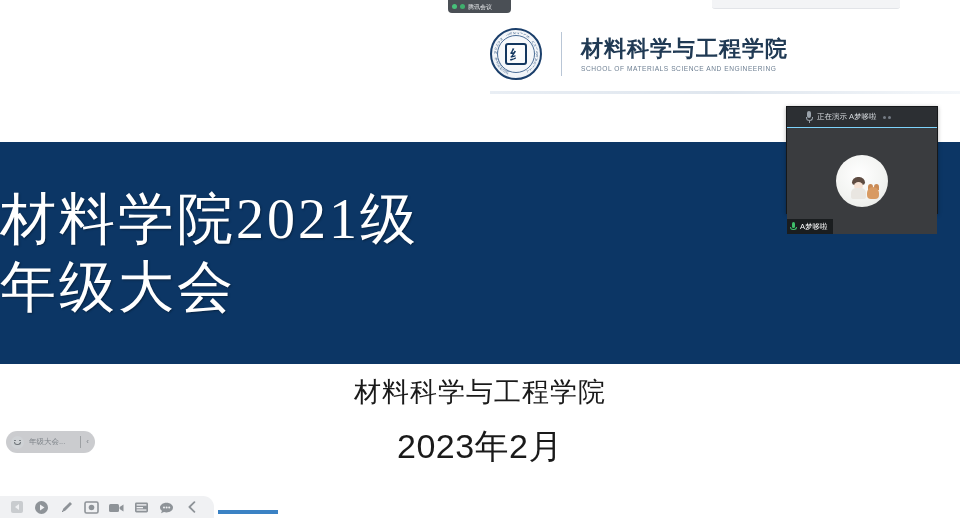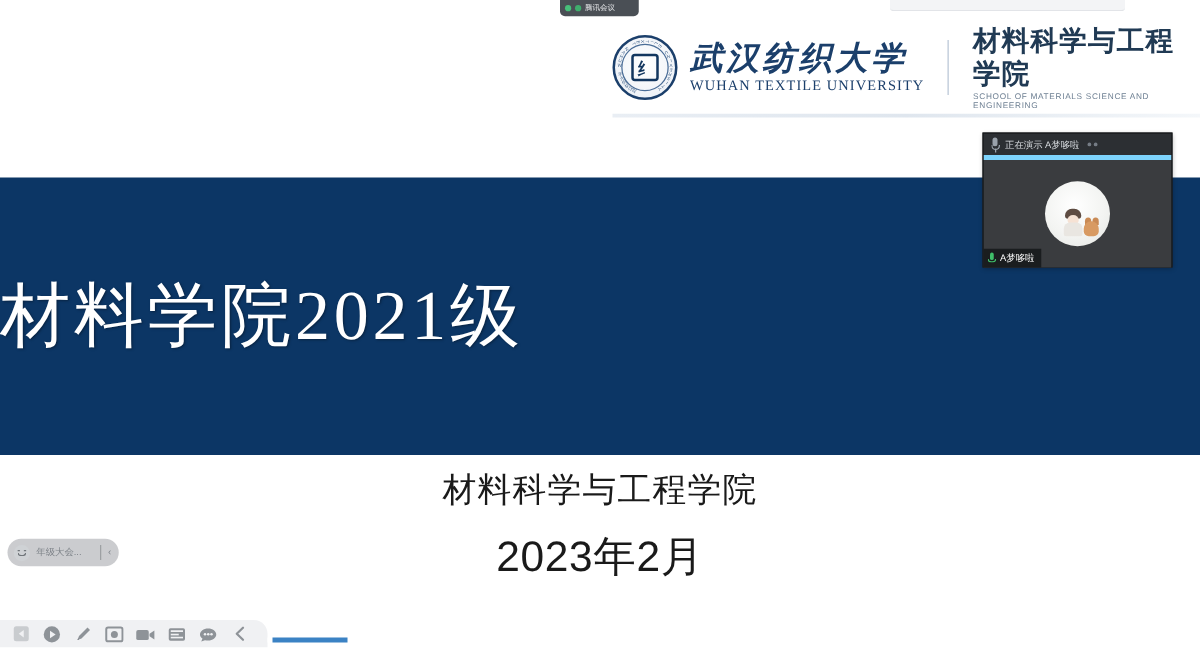--- a/index.html
+++ b/index.html
@@ -112,21 +112,21 @@
   }
 
   
   #video-panel{
     position:absolute; left:786px; top:106px; width:152px; height:108px;
     background:#1f2124; border:1px solid #16181a;
     box-shadow:0 1px 4px rgba(0,0,0,.3);
   }
   #vp-header{
     height:21px; background:#2c2f33; display:flex; align-items:center;
-    gap:4px; padding:0 5px; border-bottom:4px solid #7dd3fc;
+    gap:4px; padding:0 18px; border-bottom:1px solid #7dd3fc;
   }
   .mic-glyph{
     width:8px; height:12px; position:relative; flex:0 0 auto;
   }
   .mic-glyph .cap{
     position:absolute; left:2px; top:0; width:4px; height:7px;
     background:#9aa2ab; border-radius:2px;
   }
   .mic-glyph .arc{
     position:absolute; left:0.5px; top:6px; width:7px; height:4px;
@@ -138,21 +138,21 @@
   #vp-header .vp-title{
     font-size:7.5px; color:#d8dce0; white-space:nowrap; line-height:1;
   }
   #vp-header .vp-more{
     display:flex; gap:2px; margin-left:2px; align-items:center;
   }
   #vp-header .vp-more i{
     width:3px; height:3px; border-radius:50%; background:#757c85; display:block;
   }
   #vp-body{
-    position:relative; width:100%; height:86px;
+    position:relative; width:100%; height:106px;
     background:#3a3c3f;
     display:flex; align-items:center; justify-content:center;
   }
   #avatar{
     width:52px; height:52px; border-radius:50%;
     background:radial-gradient(circle at 45% 38%, #ffffff 0%, #f3f4f2 55%, #e4e6e2 100%);
     position:relative; overflow:hidden;
   }
   .av-fig{
     position:absolute; left:14px; top:22px; width:17px; height:22px;
@@ -289,33 +289,30 @@
           <span style="transform: rotate(90deg) translate(0px, -22px) rotate(90deg);">V</span>
           <span style="transform: rotate(100deg) translate(0px, -22px) rotate(90deg);">E</span>
           <span style="transform: rotate(110deg) translate(0px, -22px) rotate(90deg);">R</span>
           <span style="transform: rotate(120deg) translate(0px, -22px) rotate(90deg);">S</span>
           <span style="transform: rotate(130deg) translate(0px, -22px) rotate(90deg);">I</span>
           <span style="transform: rotate(140deg) translate(0px, -22px) rotate(90deg);">T</span>
           <span style="transform: rotate(150deg) translate(0px, -22px) rotate(90deg);">Y</span>
         </div>
       <div class="seal-inner">纟</div>
     </div>
-    <div class="uni-names">
-      <div class="uni-cn">武汉纺织大学</div>
-      <div class="uni-en">WUHAN TEXTILE UNIVERSITY</div>
-    </div>
     <div class="divider-v"></div>
     <div class="school-names">
       <div class="school-cn">材料科学与工程学院</div>
       <div class="school-en">SCHOOL OF MATERIALS SCIENCE AND ENGINEERING</div>
     </div>
   </div>
 
   <div id="title-band">
     <div class="t-line">材料学院2021级</div>
+    <div class="t-line">年级大会</div>
   </div>
 
   <div id="subtitle-block">
     <div class="s-line1">材料科学与工程学院</div>
     <div class="s-line2">2023年2月</div>
   </div>
 </div>
 
 <div id="top-right-panel"></div>
 

